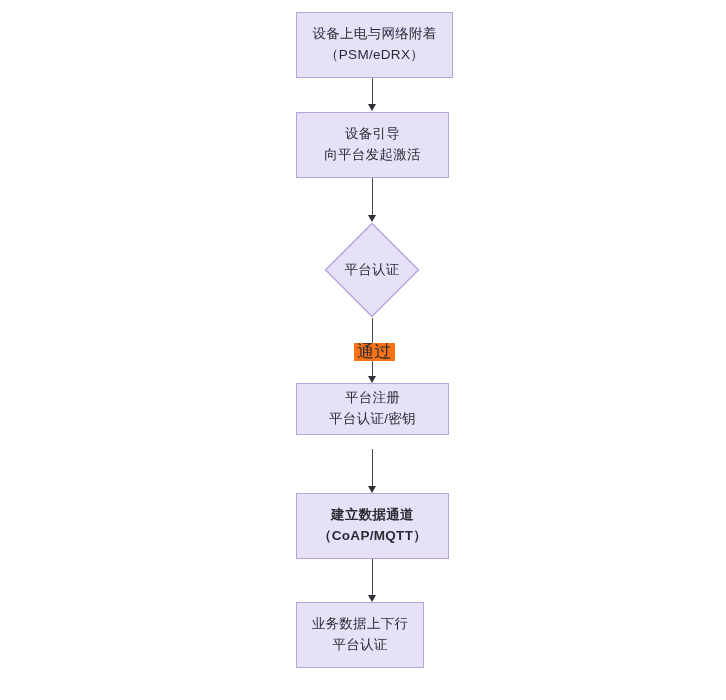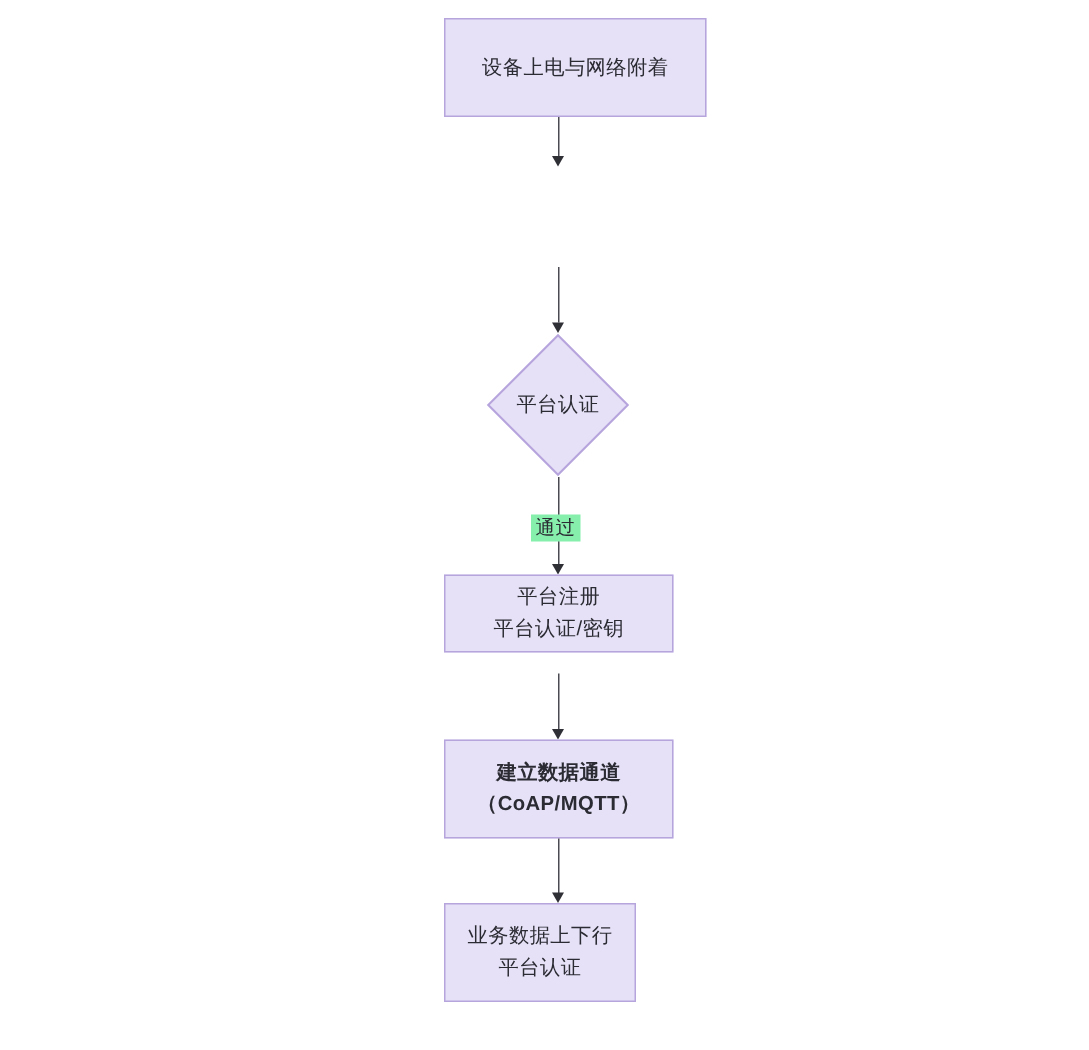--- a/index.html
+++ b/index.html
@@ -74,41 +74,46 @@
   .arrowhead {
     position: absolute;
     width: 0;
     height: 0;
     border-left: 4.5px solid transparent;
     border-right: 4.5px solid transparent;
     border-top: 7px solid #2f2f36;
   }
   .edge-label {
     position: absolute;
-    background: #86efac;
+    background: #f97316;
     color: #2b2b33;
-    font-size: 13px;
+    font-size: 17px;
     line-height: 16px;
     padding: 1px 3px;
     white-space: nowrap;
     letter-spacing: 0.3px;
   }
 </style>
 </head>
 <body>
 
 <div id="flow-canvas">
 
-  <div class="node" style="left:296px; top:12px; width:175px; height:66px;">
+  <div class="node" style="left:296px; top:12px; width:157px; height:66px;">
     <span class="line">设备上电与网络附着</span>
+    <span class="line">（PSM/eDRX）</span>
   </div>
 
   <div class="connector" style="left:372px; top:78px; height:27px;"></div>
   <div class="arrowhead" style="left:368px; top:104px;"></div>
 
+  <div class="node" style="left:296px; top:112px; width:153px; height:66px;">
+    <span class="line">设备引导</span>
+    <span class="line">向平台发起激活</span>
+  </div>
 
   <div class="connector" style="left:372px; top:178px; height:37px;"></div>
   <div class="arrowhead" style="left:368px; top:215px;"></div>
 
   <div class="diamond-wrap" style="left:324px; top:222px;text-align:right;">
     <div class="diamond-shape">
       <svg width="96" height="96" viewBox="0 0 96 96">
         <polygon points="48,1.5 94.5,48 48,94.5 1.5,48" fill="#e6e1f7" stroke="#b6a4dd" stroke-width="1.4"></polygon>
       </svg>
     </div>

